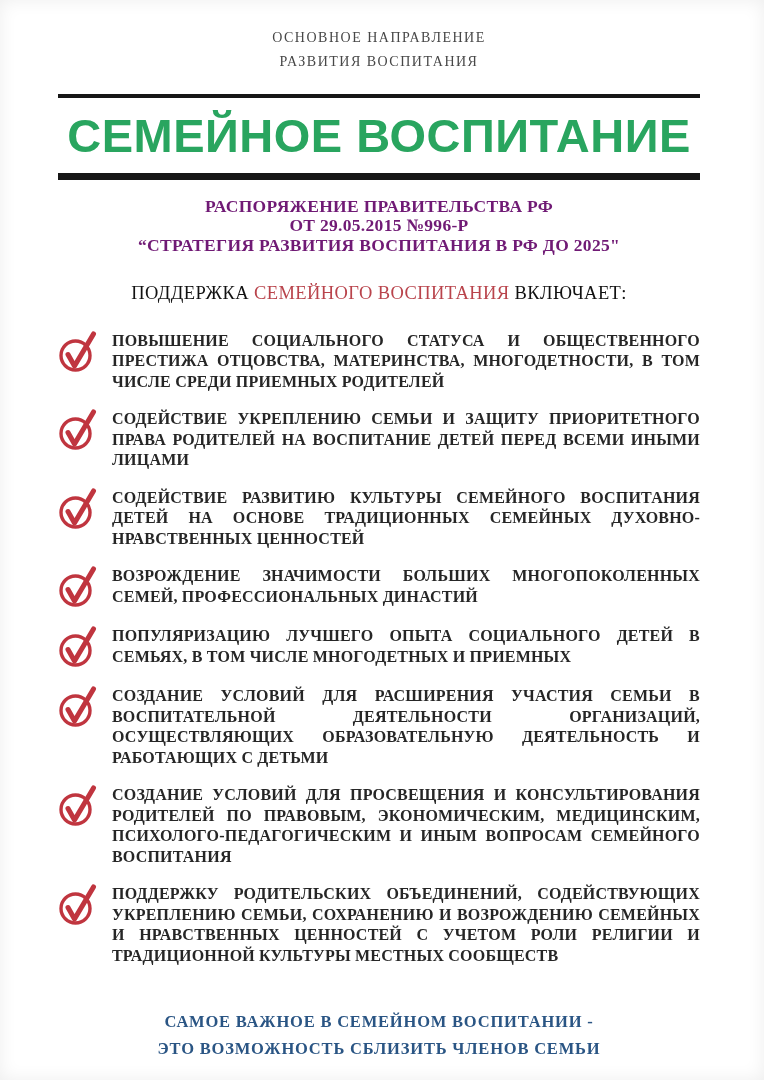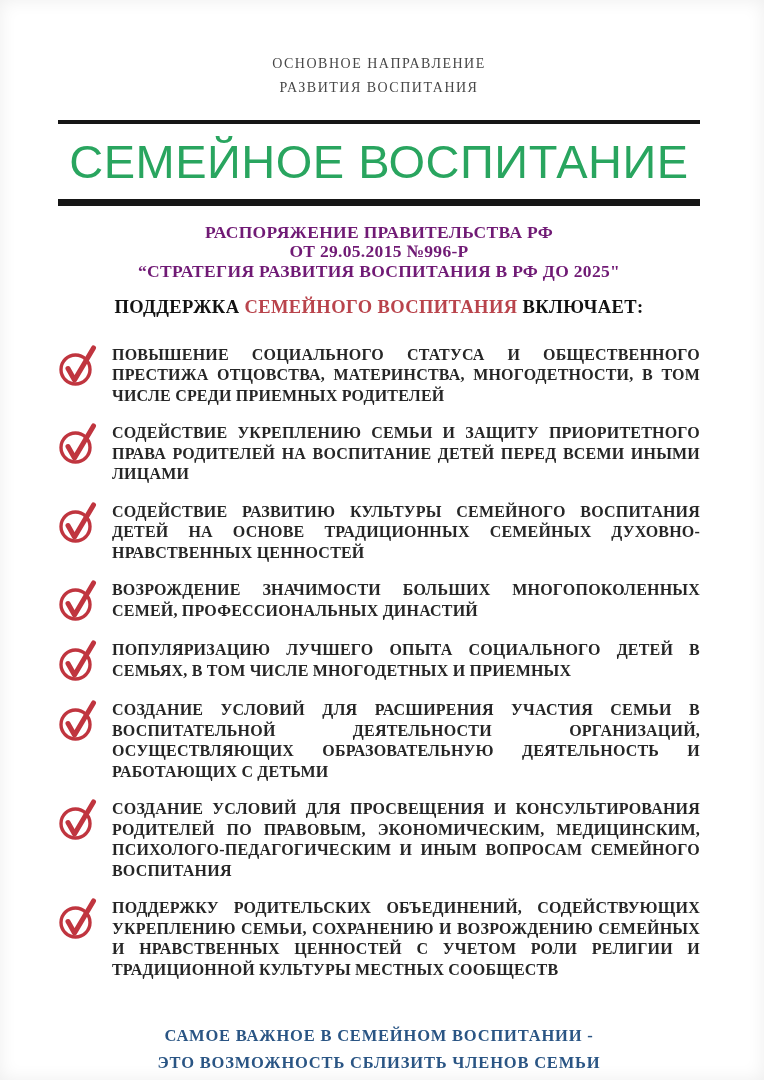--- a/index.html
+++ b/index.html
@@ -15,21 +15,21 @@
   html,body{background:#ffffff;}
   body{
     width:764px;height:1080px;
     font-family:"Liberation Serif","DejaVu Serif",serif;
     color:var(--body-ink);
     overflow:hidden;
     box-shadow:inset 0 0 18px rgba(0,0,0,0.07);
   }
   .page{
     width:764px;height:1080px;
-    padding:52px 64px 0 58px;
+    padding:26px 64px 0 58px;
   }
   
   .kicker{
     text-align:center;
     font-size:14px;
     line-height:1.7;
     letter-spacing:1.5px;
     color:var(--kicker-ink);
     font-weight:500;
   }
@@ -44,41 +44,41 @@
     height:4px;
     border-top:2.5px solid var(--rule-black);
     border-bottom:5px solid var(--rule-black);
   }
   
   .main-title{
     margin-top:10px;
     margin-bottom:6px;
     text-align:center;
     font-family:"Liberation Sans","DejaVu Sans",sans-serif;
-    font-weight:400;
+    font-weight:700;
     font-size:47px;
     letter-spacing:0.5px;
     color:var(--title-green);
     white-space:nowrap;
   }
   
   .decree{
     margin-top:17px;
     text-align:center;
     font-weight:700;
     font-size:17.5px;
     line-height:1.13;
     color:#701a75;
     letter-spacing:0.3px;
   }
   
   .support-heading{
-    margin-top:15px;
-    text-align:center;
-    font-weight:700;
+    margin-top:27px;
+    text-align:center;
+    font-weight:400;
     font-size:18.5px;
     letter-spacing:0.4px;
     color:#121212;
     white-space:nowrap;
   }
   .support-heading .hl{color:var(--highlight-red);}
   
   .checklist{margin-top:27px;}
   .check-row{
     display:flex;

